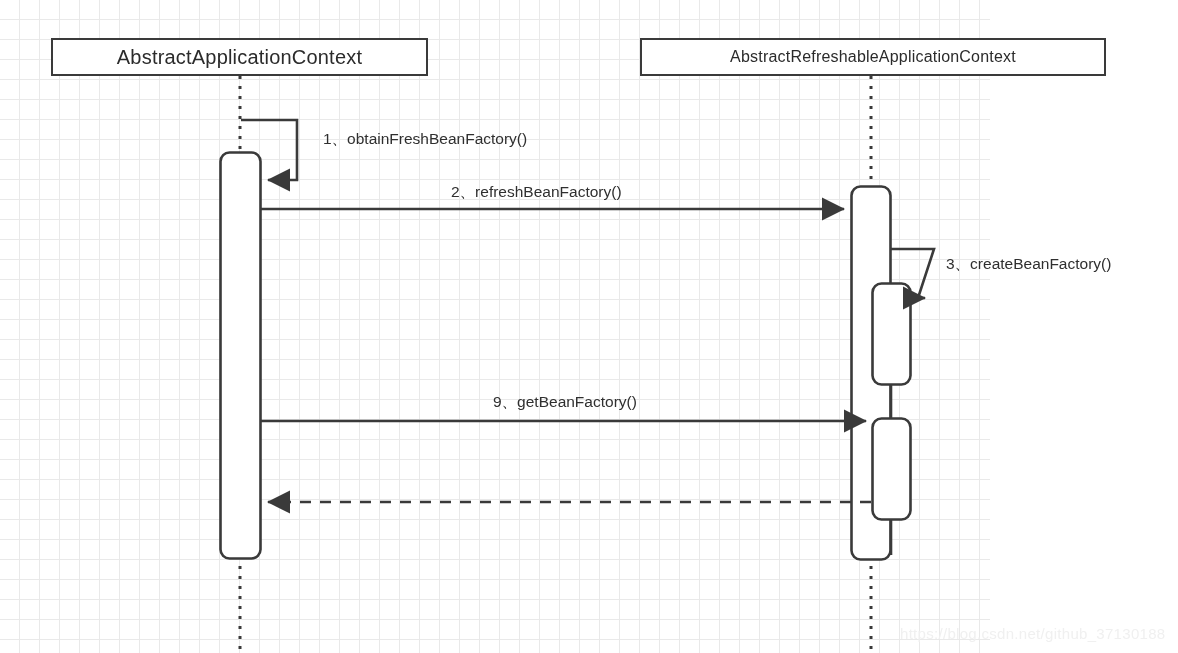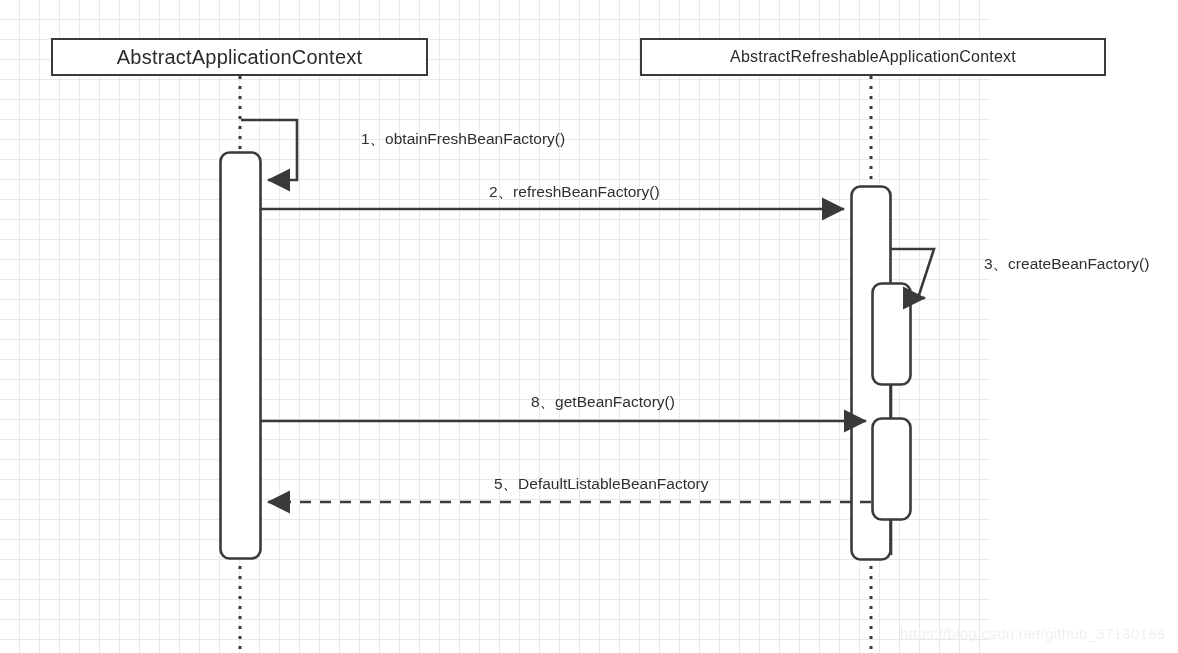--- a/index.html
+++ b/index.html
@@ -52,21 +52,20 @@
     top: 38px;
     width: 466px;
     height: 38px;
     font-size: 16px;
   }
   .msg-label {
     position: absolute;
     color: #2f2f2f;
     font-size: 15.5px;
     white-space: nowrap;
-    margin-left: 38px;
   }
   #label-1 { left: 323px; top: 129px; }
   #label-2 { left: 451px; top: 182px; }
   #label-3 { left: 946px; top: 254px; text-align: center; }
   #label-4 { left: 493px; top: 392px; }
   #label-5 { left: 456px; top: 474px; }
   #watermark {
     position: absolute;
     left: 900px;
     top: 625px;
@@ -121,19 +120,18 @@
   <div class="lifeline-header" id="header-1">
     <span>AbstractRefreshableApplicationContext</span>
   </div>
 
   <div class="msg-label" id="label-1">1、obtainFreshBeanFactory()</div>
 
   <div class="msg-label" id="label-2">2、refreshBeanFactory()</div>
 
   <div class="msg-label" id="label-3">3、createBeanFactory()</div>
 
-  <div class="msg-label" id="label-4">8、getBeanFactory()</div>
+  <div class="msg-label" id="label-4">9、getBeanFactory()</div>
 
-  <div class="msg-label" id="label-5">5、DefaultListableBeanFactory</div>
 
   <div id="watermark">https://blog.csdn.net/github_37130188</div>
 
 </div>
 
 </body></html>

